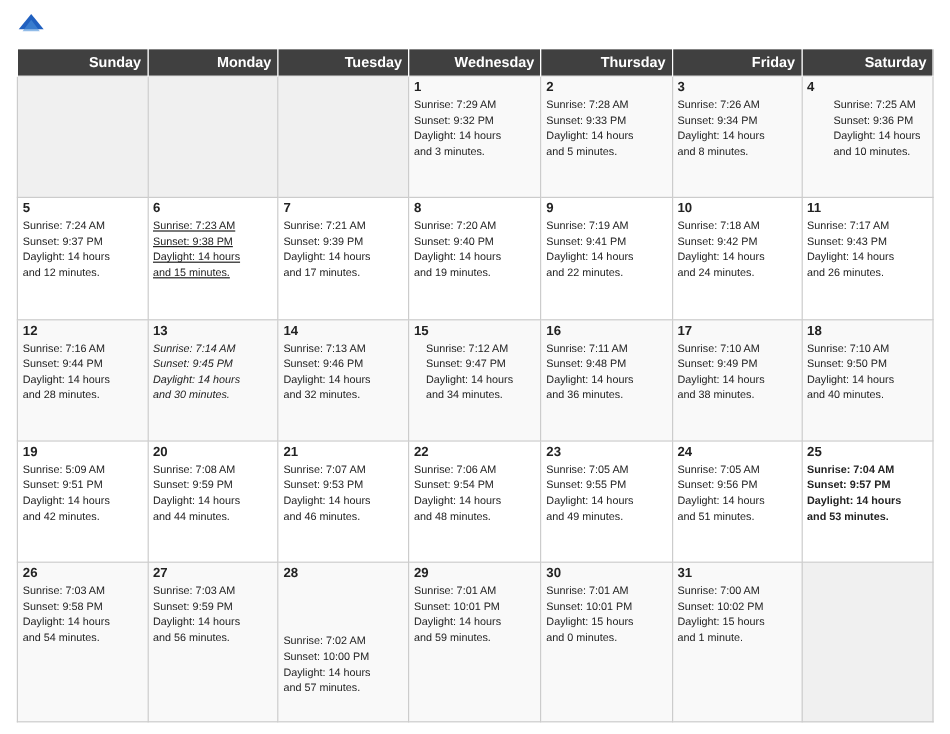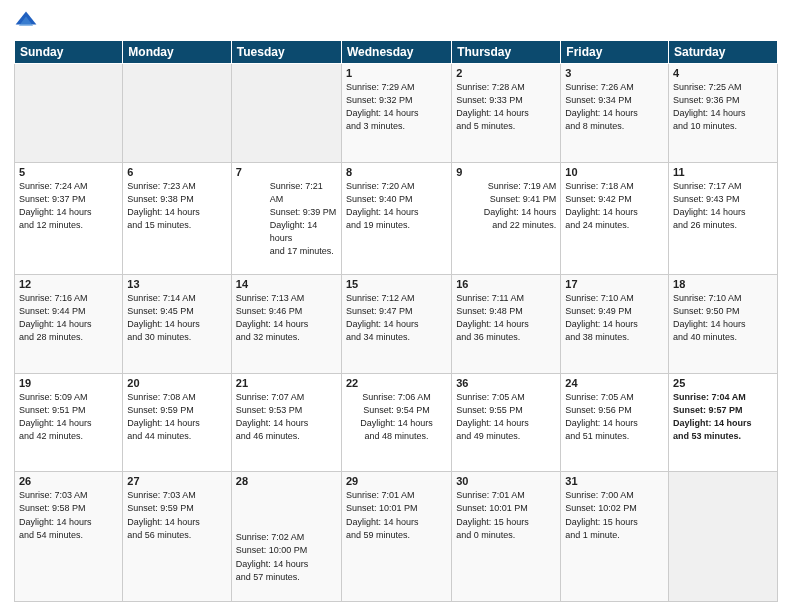--- a/index.html
+++ b/index.html
@@ -51,26 +51,26 @@
     .subtitle {
       font-size: 13px;
       color: #333;
     }
     .calendar {
       width: 100%;
       border-collapse: collapse;
       flex: 1;
     }
     .calendar thead th {
-      background: #0c4a6e;
+      background: #404040;
       color: #fff;
       font-size: 12px;
       font-weight: bold;
       padding: 4px 5px;
-      text-align: left;
+      text-align: right;
       border: 1px solid #fff;
     }
     .calendar tbody td {
       border: 1px solid #ccc;
       vertical-align: top;
       padding: 3px 4px;
       width: 113px;
       height: 88px;
       font-size: 9.5px;
       color: #222;
@@ -148,58 +148,58 @@
           </td>
           <td>
             <span class="day-number">3</span>
             <div class="day-info" style="white-space: pre-line;">Sunrise: 7:26 AM
 Sunset: 9:34 PM
 Daylight: 14 hours
 and 8 minutes.</div>
           </td>
           <td>
             <span class="day-number">4</span>
-            <div class="day-info" style="white-space: pre-line;">Sunrise: 7:25 AM
+            <div class="day-info" style="white-space: pre-line; margin-left: 22px;">Sunrise: 7:25 AM
 Sunset: 9:36 PM
 Daylight: 14 hours
 and 10 minutes.</div>
           </td>
         </tr>
         <tr>
           <td>
             <span class="day-number">5</span>
             <div class="day-info" style="white-space: pre-line;">Sunrise: 7:24 AM
 Sunset: 9:37 PM
 Daylight: 14 hours
 and 12 minutes.</div>
           </td>
           <td>
             <span class="day-number">6</span>
-            <div class="day-info" style="white-space: pre-line;">Sunrise: 7:23 AM
+            <div class="day-info" style="white-space: pre-line; text-decoration: underline;">Sunrise: 7:23 AM
 Sunset: 9:38 PM
 Daylight: 14 hours
 and 15 minutes.</div>
           </td>
           <td>
             <span class="day-number">7</span>
-            <div class="day-info" style="white-space: pre-line; margin-left: 34px;">Sunrise: 7:21 AM
+            <div class="day-info" style="white-space: pre-line;">Sunrise: 7:21 AM
 Sunset: 9:39 PM
 Daylight: 14 hours
 and 17 minutes.</div>
           </td>
           <td>
             <span class="day-number">8</span>
             <div class="day-info" style="white-space: pre-line;">Sunrise: 7:20 AM
 Sunset: 9:40 PM
 Daylight: 14 hours
 and 19 minutes.</div>
           </td>
           <td>
             <span class="day-number">9</span>
-            <div class="day-info" style="white-space: pre-line; text-align: right;">Sunrise: 7:19 AM
+            <div class="day-info" style="white-space: pre-line;">Sunrise: 7:19 AM
 Sunset: 9:41 PM
 Daylight: 14 hours
 and 22 minutes.</div>
           </td>
           <td>
             <span class="day-number">10</span>
             <div class="day-info" style="white-space: pre-line;">Sunrise: 7:18 AM
 Sunset: 9:42 PM
 Daylight: 14 hours
 and 24 minutes.</div>
@@ -215,35 +215,35 @@
         <tr>
           <td>
             <span class="day-number">12</span>
             <div class="day-info" style="white-space: pre-line;">Sunrise: 7:16 AM
 Sunset: 9:44 PM
 Daylight: 14 hours
 and 28 minutes.</div>
           </td>
           <td>
             <span class="day-number">13</span>
-            <div class="day-info" style="white-space: pre-line;">Sunrise: 7:14 AM
+            <div class="day-info" style="white-space: pre-line; font-style: italic;">Sunrise: 7:14 AM
 Sunset: 9:45 PM
 Daylight: 14 hours
 and 30 minutes.</div>
           </td>
           <td>
             <span class="day-number">14</span>
             <div class="day-info" style="white-space: pre-line;">Sunrise: 7:13 AM
 Sunset: 9:46 PM
 Daylight: 14 hours
 and 32 minutes.</div>
           </td>
           <td>
             <span class="day-number">15</span>
-            <div class="day-info" style="white-space: pre-line;">Sunrise: 7:12 AM
+            <div class="day-info" style="white-space: pre-line; margin-left: 10px;">Sunrise: 7:12 AM
 Sunset: 9:47 PM
 Daylight: 14 hours
 and 34 minutes.</div>
           </td>
           <td>
             <span class="day-number">16</span>
             <div class="day-info" style="white-space: pre-line;">Sunrise: 7:11 AM
 Sunset: 9:48 PM
 Daylight: 14 hours
 and 36 minutes.</div>
@@ -280,27 +280,27 @@
           </td>
           <td>
             <span class="day-number">21</span>
             <div class="day-info" style="white-space: pre-line;">Sunrise: 7:07 AM
 Sunset: 9:53 PM
 Daylight: 14 hours
 and 46 minutes.</div>
           </td>
           <td>
             <span class="day-number">22</span>
-            <div class="day-info" style="white-space: pre-line; text-align: center;">Sunrise: 7:06 AM
+            <div class="day-info" style="white-space: pre-line;">Sunrise: 7:06 AM
 Sunset: 9:54 PM
 Daylight: 14 hours
 and 48 minutes.</div>
           </td>
           <td>
-            <span class="day-number">36</span>
+            <span class="day-number">23</span>
             <div class="day-info" style="white-space: pre-line;">Sunrise: 7:05 AM
 Sunset: 9:55 PM
 Daylight: 14 hours
 and 49 minutes.</div>
           </td>
           <td>
             <span class="day-number">24</span>
             <div class="day-info" style="white-space: pre-line;">Sunrise: 7:05 AM
 Sunset: 9:56 PM
 Daylight: 14 hours

